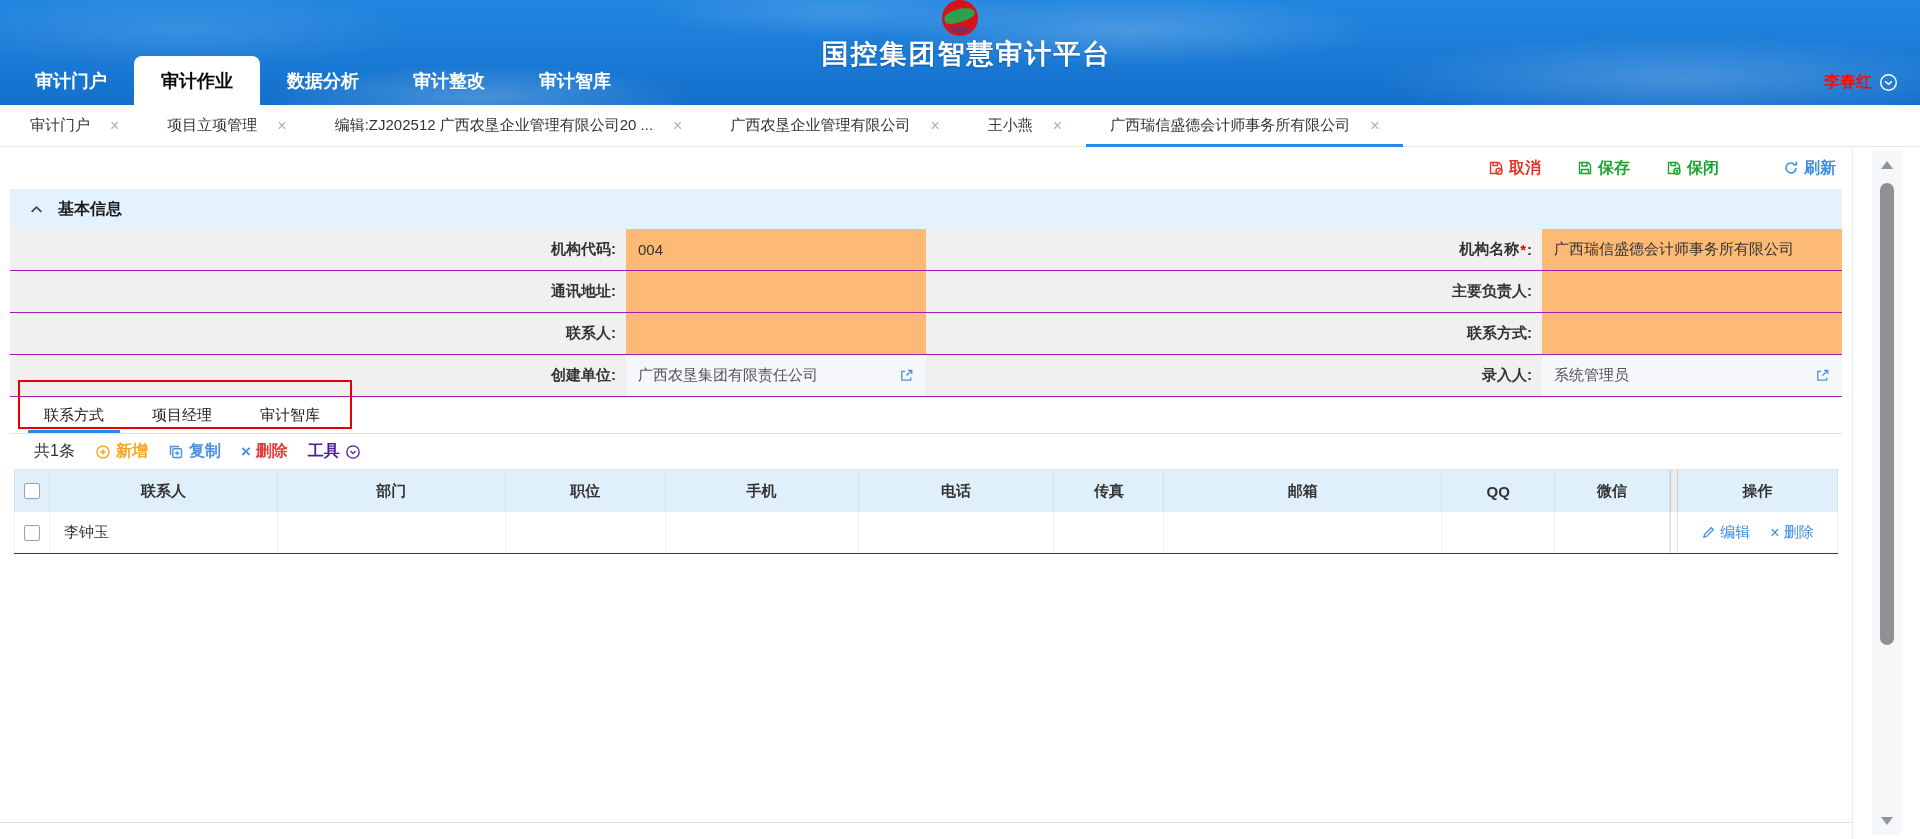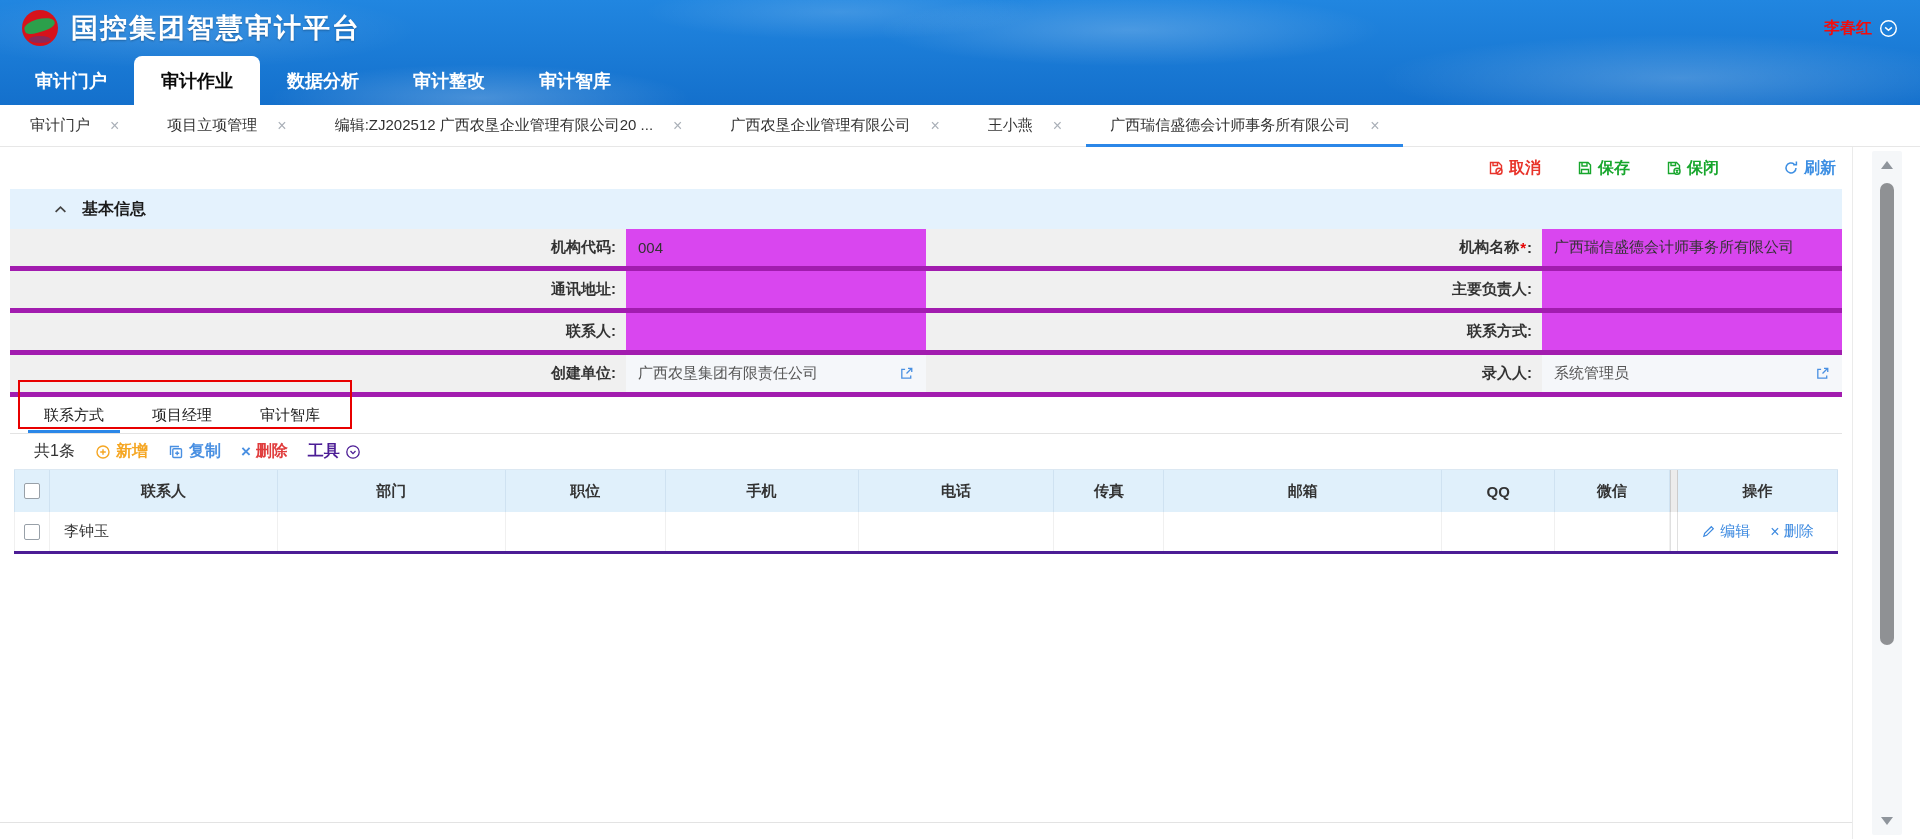--- a/index.html
+++ b/index.html
@@ -13,21 +13,21 @@
   .header-blue {
     height: 105px;
     background:
       radial-gradient(ellipse 300px 48px at 480px 98px, rgba(255,255,255,.22), transparent 70%),
       radial-gradient(ellipse 360px 52px at 1130px 30px, rgba(255,255,255,.20), transparent 70%),
       radial-gradient(ellipse 430px 62px at 1680px 78px, rgba(255,255,255,.20), transparent 70%),
       radial-gradient(ellipse 280px 40px at 840px 12px, rgba(255,255,255,.14), transparent 70%),
       radial-gradient(ellipse 340px 55px at 180px 30px, rgba(255,255,255,.12), transparent 70%),
       linear-gradient(180deg, #2186e0 0%, #1470cc 100%);
   }
-  .topbar { height:56px; display:flex; align-items:center; padding:0 22px; }
+  .topbar { height:56px; display:flex; align-items:center; padding:0 22px;flex-direction:column; }
   .logo { width:36px; height:36px; border-radius:50%; background:#d6121b; position:relative; overflow:hidden; flex:none;}
   .logo .leaf { position:absolute; left:2px; top:9px; width:31px; height:13px; background:#2ca04b;
     border-radius:60% 70% 55% 45%; transform:rotate(-16deg); }
   .logo .base { position:absolute; left:7px; bottom:3px; width:22px; height:7px; background:#7c2e62; border-radius:50%; opacity:.85;}
   .app-title { color:#fff; font-size:27px; font-weight:bold; margin-left:13px; letter-spacing:2px;
     text-shadow:0 1px 2px rgba(0,0,0,.28); }
   .user-area { margin-left:auto; display:flex; align-items:center; gap:7px; cursor:pointer; }
   .user-name { color:#f20d0d; font-size:16px; font-weight:bold; }
   
   .nav-row { display:flex; height:49px; padding-left:8px; align-items:stretch; }
@@ -43,29 +43,29 @@
   .main { width:1853px; height:692px; border-right:1px solid #ebebeb; display:flex; flex-direction:column; background:#fff; }
   .main-body { height:676px; border-bottom:1px solid #e3e3e3; }
   .action-toolbar { height:42px; display:flex; align-items:center; justify-content:flex-end; gap:36px; padding-right:16px;
     font-size:16px; font-weight:bold; }
   .tbtn { display:flex; align-items:center; gap:5px; cursor:pointer; }
   .tbtn.cancel { color:#e8342b; }
   .tbtn.save { color:#17a62c; }
   .tbtn.saveclose { color:#17a62c; }
   .tbtn.refresh { color:#3d8fe3; margin-left:28px; }
   .body-pad { padding:0 10px; }
-  .section-bar { height:40px; background:#e4f2fd; display:flex; align-items:center; gap:15px; padding-left:44px;
+  .section-bar { height:40px; background:#e4f2fd; display:flex; align-items:center; gap:15px; padding-left:20px;
     font-size:16px; color:#1b1b1b; font-weight:600; }
   
   .form-grid { display:grid; grid-template-columns:1fr 1fr; }
-  .fcell { display:flex; height:42px; background:#f0f0f0; border-bottom:5px solid #a21caf; }
+  .fcell { display:flex; height:42px; background:#f0f0f0; border-bottom:1px solid #a21caf; }
   .flabel { flex:1; display:flex; align-items:center; justify-content:flex-end; padding-right:10px;
     font-size:15px; font-weight:bold; color:#333; white-space:nowrap;}
   .flabel .req { color:#e60000; margin:0 1px; }
-  .fvalue { width:300px; background:#d946ef; display:flex; align-items:center; font-size:15px; color:#333; }
+  .fvalue { width:300px; background:#fdba74; display:flex; align-items:center; font-size:15px; color:#333; }
   .fvalue input { border:none; outline:none; width:100%; height:100%; padding:0 12px; font:inherit; color:#333; background:transparent; }
   .fvalue.readonly { background:#f5f7fa; color:#555; padding:0 12px; }
   .fvalue .extlink { margin-left:auto; color:#4a90e2; display:flex; cursor:pointer; }
   
   .subtabs { height:37px; border-bottom:1px solid #e3e3e3; display:flex; align-items:stretch; padding-left:18px; position:relative; }
   .subtab { display:flex; align-items:center; padding:0 16px; margin-right:16px; font-size:15px; color:#222; position:relative; cursor:pointer; }
   .subtab.active::after { content:""; position:absolute; left:0; right:0; bottom:0; height:3px; background:#2b87e8; }
   .red-annotation { position:absolute; left:8px; top:-17px; width:334px; height:49px; border:2px solid #e80000;
     pointer-events:none; z-index:4; }
   
@@ -76,21 +76,21 @@
   .gbtn.copy { color:#4a90e2; }
   .gbtn.del { color:#e03c3c; }
   .gbtn.del .xmark { color:#4a90e2; font-size:17px; }
   .gbtn.tools { color:#4c1d95; }
   
   .grid-table { margin:0 14px; }
   .thead { display:flex; height:43px; background:#e0f0fb; font-weight:bold; font-size:15px; color:#333;
     border-top:1px solid #dcE8f2; }
   .th { display:flex; align-items:center; justify-content:center; border-right:1px solid #cfe2f1; height:100%; }
   .th:first-child { border-left:1px solid #cfe2f1; }
-  .trow { display:flex; height:42px; background:#fff; border-bottom:3px solid #4c1d95; font-size:15px; color:#333; }
+  .trow { display:flex; height:42px; background:#fff; border-bottom:1px solid #4c1d95; font-size:15px; color:#333; }
   .td { display:flex; align-items:center; justify-content:center; border-right:1px solid #f0f0f0; height:100%; }
   .td:first-child { border-left:1px solid #f0f0f0; }
   .td.cell-contact { justify-content:flex-start; padding-left:14px; }
   .c-check{width:36px;} .c-contact{width:228px;} .c-dept{width:228px;} .c-pos{width:160px;}
   .c-mob{width:193px;} .c-phone{width:196px;} .c-fax{width:110px;} .c-email{width:278px;}
   .c-qq{width:113px;} .c-wechat{width:115px;} .c-gap{width:8px;} .c-action{width:160px;}
   .th.c-gap { background:#ececec; border-left:1px solid #cccccc; border-right:1px solid #cccccc; }
   .td.c-gap { background:#fff; border-left:1px solid #e0e0e0; border-right:1px solid #e0e0e0; }
   .cb { width:16px; height:16px; border:1.5px solid #98a0a8; border-radius:2px; background:#fff; cursor:pointer; }
   .action-links { color:#3d8ae0; display:flex; align-items:center; gap:20px; }

